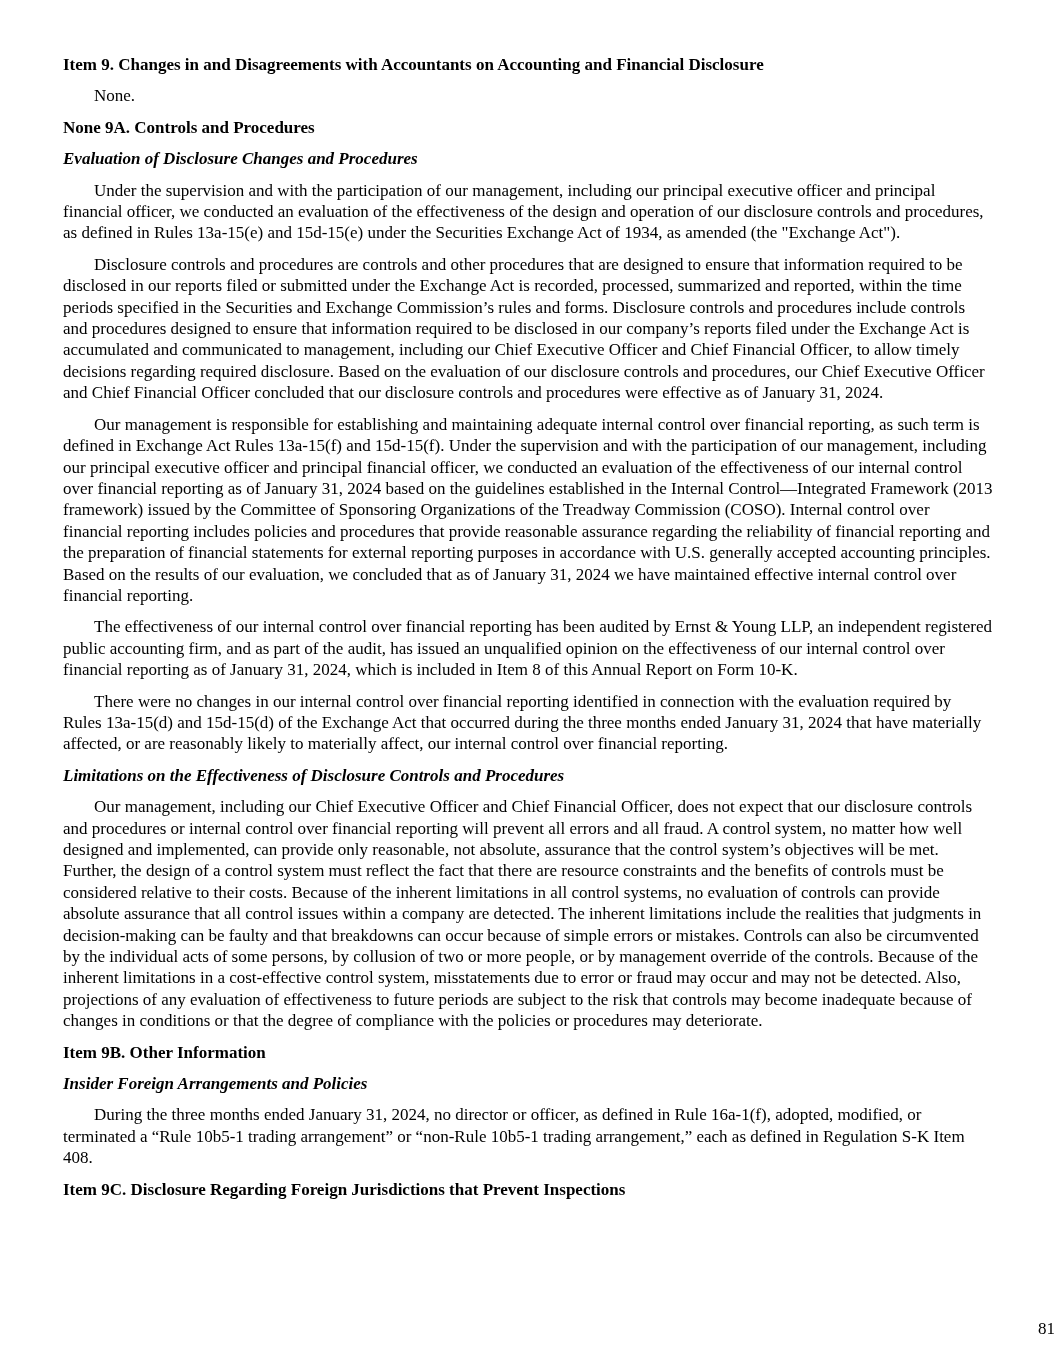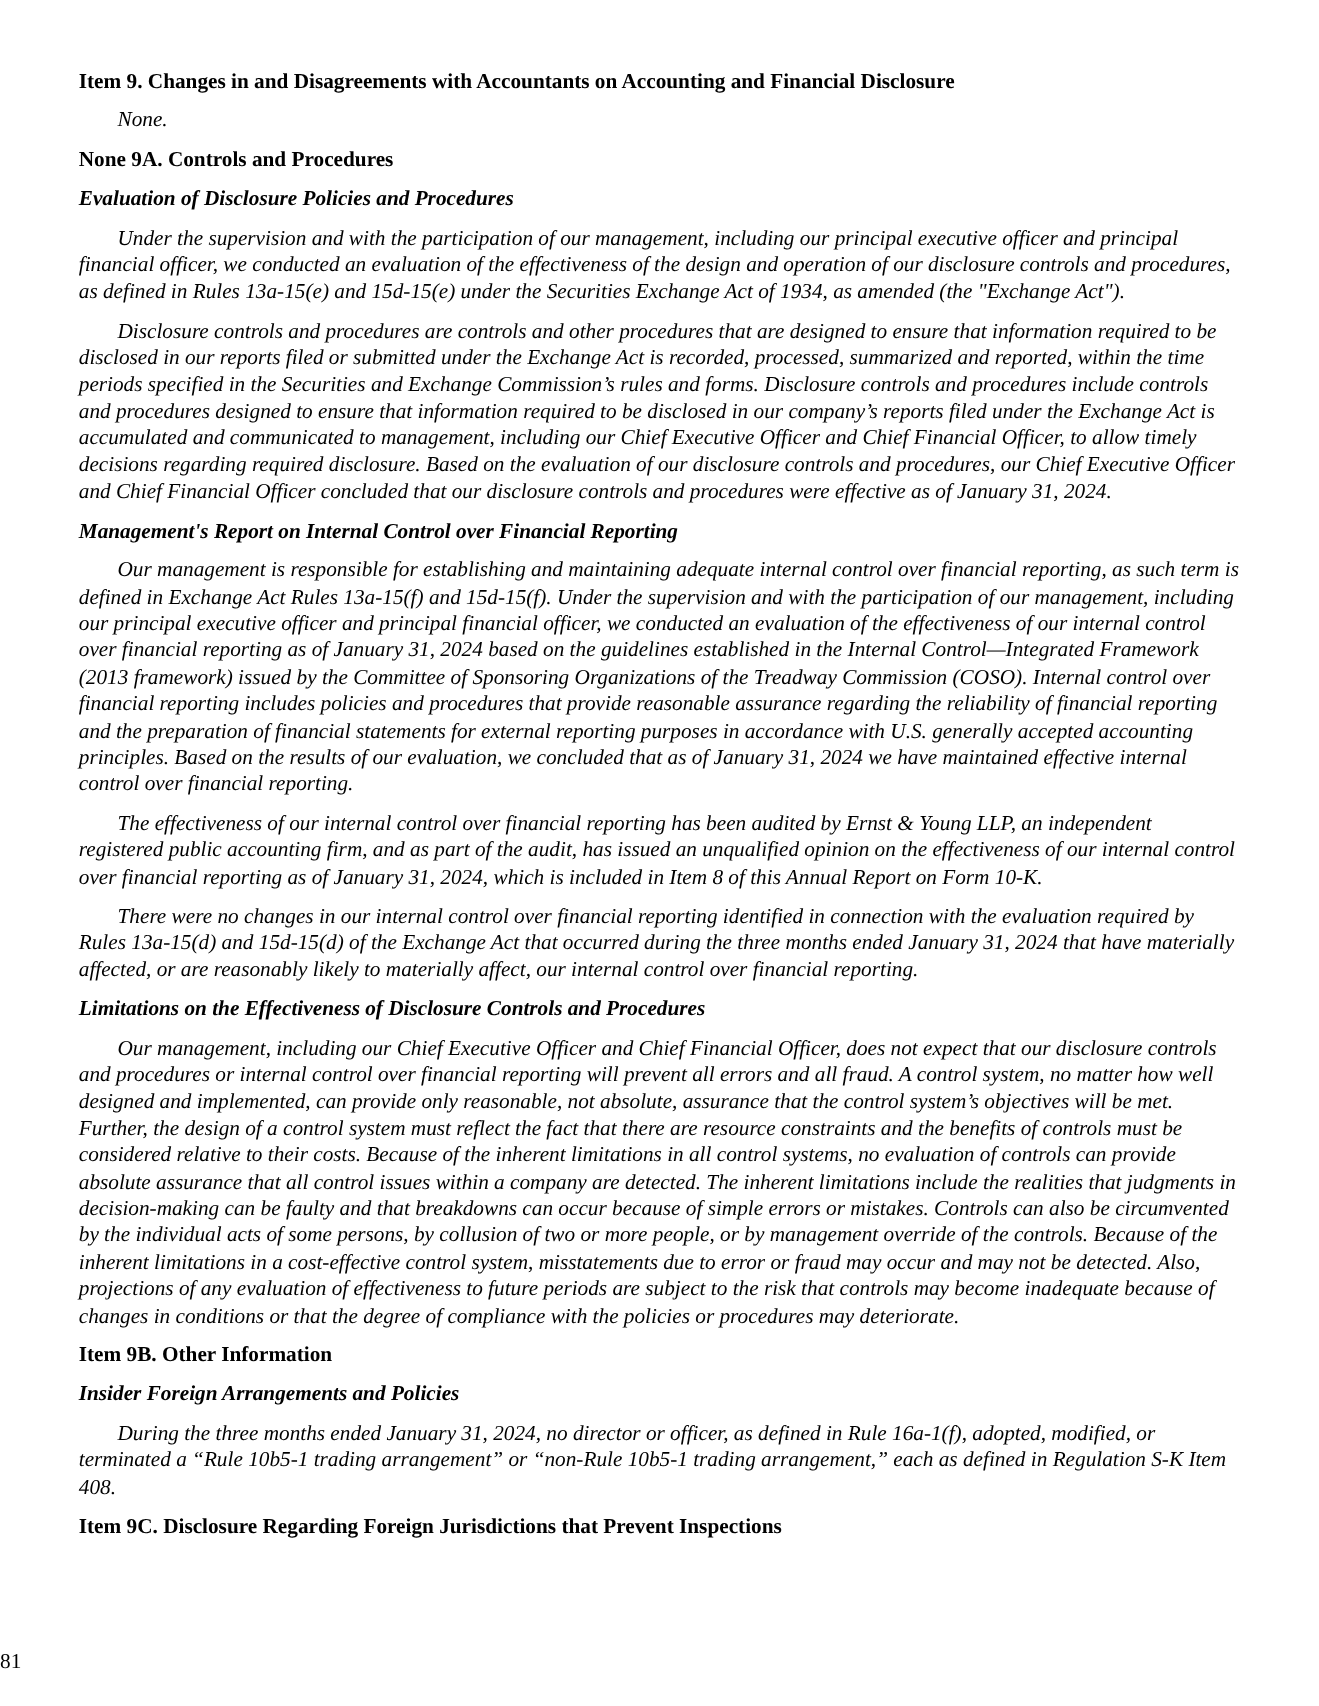--- a/index.html
+++ b/index.html
@@ -14,42 +14,41 @@
     font-size: 17px;
     line-height: 21.4px;
     box-sizing: border-box;
     padding: 54px 62px 0 63px;
     overflow: hidden;
     border-radius: 25px;
   }
   .block { margin: 0 0 10px 0; }
   .block--heading { font-weight: bold; }
   .block--subheading { font-weight: bold; font-style: italic; }
-  .block--paragraph { text-indent: 31px; font-style: italic; }
+  .block--paragraph { text-indent: 31px; }
   .page-footer {
     position: absolute;
     left: 0;
     bottom: 26px;
     width: 100%;
-    text-align: left;
+    text-align: right;
     font-size: 17px;
   }
 </style>
 </head>
 <body>
 
 <div class="page">
   <div id="doc-body">
       <div class="block block--heading">Item 9. Changes in and Disagreements with Accountants on Accounting and Financial Disclosure</div>
       <div class="block block--paragraph">None.</div>
       <div class="block block--heading">None 9A. Controls and Procedures</div>
-      <div class="block block--subheading">Evaluation of Disclosure Policies and Procedures</div>
+      <div class="block block--subheading">Evaluation of Disclosure Changes and Procedures</div>
       <div class="block block--paragraph">Under the supervision and with the participation of our management, including our principal executive officer and principal financial officer, we conducted an evaluation of the effectiveness of the design and operation of our disclosure controls and procedures, as defined in Rules 13a-15(e) and 15d-15(e) under the Securities Exchange Act of 1934, as amended (the "Exchange Act").</div>
       <div class="block block--paragraph">Disclosure controls and procedures are controls and other procedures that are designed to ensure that information required to be disclosed in our reports filed or submitted under the Exchange Act is recorded, processed, summarized and reported, within the time periods specified in the Securities and Exchange Commission’s rules and forms. Disclosure controls and procedures include controls and procedures designed to ensure that information required to be disclosed in our company’s reports filed under the Exchange Act is accumulated and communicated to management, including our Chief Executive Officer and Chief Financial Officer, to allow timely decisions regarding required disclosure. Based on the evaluation of our disclosure controls and procedures, our Chief Executive Officer and Chief Financial Officer concluded that our disclosure controls and procedures were effective as of January 31, 2024.</div>
-      <div class="block block--subheading">Management's Report on Internal Control over Financial Reporting</div>
       <div class="block block--paragraph">Our management is responsible for establishing and maintaining adequate internal control over financial reporting, as such term is defined in Exchange Act Rules 13a-15(f) and 15d-15(f). Under the supervision and with the participation of our management, including our principal executive officer and principal financial officer, we conducted an evaluation of the effectiveness of our internal control over financial reporting as of January 31, 2024 based on the guidelines established in the Internal Control—Integrated Framework (2013 framework) issued by the Committee of Sponsoring Organizations of the Treadway Commission (COSO). Internal control over financial reporting includes policies and procedures that provide reasonable assurance regarding the reliability of financial reporting and the preparation of financial statements for external reporting purposes in accordance with U.S. generally accepted accounting principles. Based on the results of our evaluation, we concluded that as of January 31, 2024 we have maintained effective internal control over financial reporting.</div>
       <div class="block block--paragraph">The effectiveness of our internal control over financial reporting has been audited by Ernst &amp; Young LLP, an independent registered public accounting firm, and as part of the audit, has issued an unqualified opinion on the effectiveness of our internal control over financial reporting as of January 31, 2024, which is included in Item 8 of this Annual Report on Form 10-K.</div>
       <div class="block block--paragraph">There were no changes in our internal control over financial reporting identified in connection with the evaluation required by Rules 13a-15(d) and 15d-15(d) of the Exchange Act that occurred during the three months ended January 31, 2024 that have materially affected, or are reasonably likely to materially affect, our internal control over financial reporting.</div>
       <div class="block block--subheading">Limitations on the Effectiveness of Disclosure Controls and Procedures</div>
       <div class="block block--paragraph">Our management, including our Chief Executive Officer and Chief Financial Officer, does not expect that our disclosure controls and procedures or internal control over financial reporting will prevent all errors and all fraud. A control system, no matter how well designed and implemented, can provide only reasonable, not absolute, assurance that the control system’s objectives will be met. Further, the design of a control system must reflect the fact that there are resource constraints and the benefits of controls must be considered relative to their costs. Because of the inherent limitations in all control systems, no evaluation of controls can provide absolute assurance that all control issues within a company are detected. The inherent limitations include the realities that judgments in decision-making can be faulty and that breakdowns can occur because of simple errors or mistakes. Controls can also be circumvented by the individual acts of some persons, by collusion of two or more people, or by management override of the controls. Because of the inherent limitations in a cost-effective control system, misstatements due to error or fraud may occur and may not be detected. Also, projections of any evaluation of effectiveness to future periods are subject to the risk that controls may become inadequate because of changes in conditions or that the degree of compliance with the policies or procedures may deteriorate.</div>
       <div class="block block--heading">Item 9B. Other Information</div>
       <div class="block block--subheading">Insider Foreign Arrangements and Policies</div>
       <div class="block block--paragraph">During the three months ended January 31, 2024, no director or officer, as defined in Rule 16a-1(f), adopted, modified, or terminated a “Rule 10b5-1 trading arrangement” or “non-Rule 10b5-1 trading arrangement,” each as defined in Regulation S-K Item 408.</div>
       <div class="block block--heading">Item 9C. Disclosure Regarding Foreign Jurisdictions that Prevent Inspections</div>
     </div>

